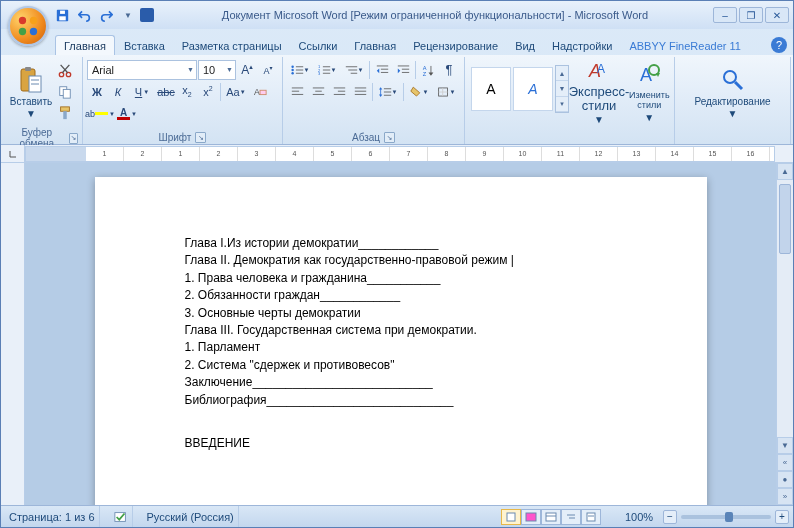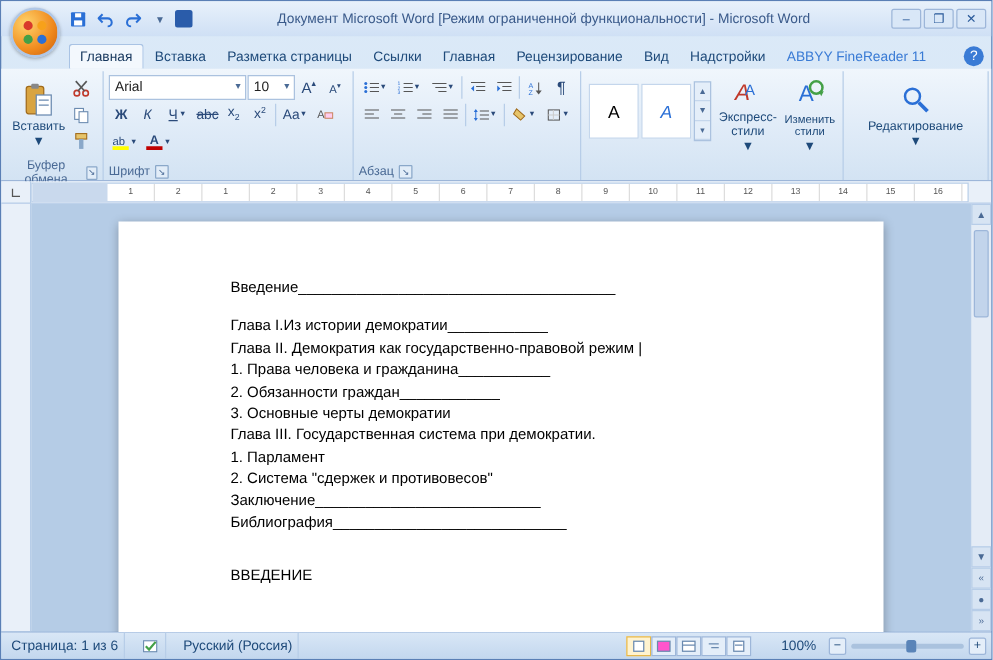--- a/index.html
+++ b/index.html
@@ -22,21 +22,21 @@
   .office-btn svg { width:22px; height:22px; }
   .tab-row { display: flex; align-items: flex-end; height: 24px; margin-left: 50px; gap: 1px; flex:1; }
   .tab { padding: 4px 8px 3px; font-size: 11px; color: #1e4a7a; cursor: pointer; border-radius: 3px 3px 0 0; }
   .tab.active { background: #f3f8fd; border: 1px solid #a9c3e4; border-bottom: none; color: #15365c; font-weight: 500; }
   .help-icon { width: 16px; height: 16px; border-radius: 50%; background: #3a7bd5; color: white; font-size: 11px; display: flex; align-items: center; justify-content: center; margin: 0 6px 2px auto; cursor: pointer; }
 
   
   .ribbon { height: 90px; background: linear-gradient(to bottom, #f0f6fc 0%, #e1ecf8 50%, #d3e3f3 100%); border-bottom: 1px solid #9db6d9; display: flex; padding: 2px 2px 0 4px; }
   .group { border-right: 1px solid #b7cde8; display: flex; flex-direction: column; padding: 2px 4px 0; }
   .group-body { flex: 1; display: flex; align-items: flex-start; gap: 2px; }
-  .group-label { font-size: 10px; color: #4a6a95; text-align: center; padding: 2px 0 1px; display: flex; align-items: center; gap: 4px; }
+  .group-label { font-size: 10px; color: #4a6a95; text-align: center; padding: 2px 0 1px; display: flex; align-items: center; justify-content: center; gap: 4px; }
   .dlauncher { width: 11px; height: 11px; border: 1px solid #8aa8c9; display: inline-flex; align-items: center; justify-content: center; font-size: 7px; color: #4a6a95; cursor: pointer; border-radius: 1px; background:#e2edf8;}
 
   .big-btn { display: flex; flex-direction: column; align-items: center; justify-content: center; width: 44px; height: 66px; border-radius: 3px; cursor: pointer; padding: 2px; }
   .big-btn .icon-lg { width: 28px; height: 28px; margin-bottom: 2px; display:flex; align-items:center; justify-content:center; }
   .big-btn span { font-size: 10px; color: #1e4a7a; text-align: center; line-height: 1.1; }
   .arrow-down { font-size: 7px; color: #1e4a7a; margin-top: 1px;}
 
   .stack { display: flex; flex-direction: column; gap: 1px; }
   .row { display: flex; align-items: center; gap: 1px; height: 21px;}
   .combo { height: 20px; border: 1px solid #abc2df; background: white; display: flex; align-items: center; padding: 0 2px 0 4px; font-size: 11px; color: #222; cursor: pointer; }
@@ -249,21 +249,21 @@
               </div>
           <div class="sm-btn">
                 <svg width="14" height="14" viewBox="0 0 16 16">
                   <text x="1" y="11" font-size="10" fill="#555">A</text>
                   <rect x="8" y="6" width="7" height="5" fill="#fce" stroke="#c86"></rect>
                 </svg>
               </div>
         </div>
         <div class="row">
           <div class="sm-btn dd-split">
-                <span style="display:flex;flex-direction:column;align-items:flex-start">
+                <span style="display:flex;align-items:center">
                   <span style="font-size:9px">ab</span>
                   <span class="color-strip" style="background:#ffff00"></span>
                 </span>
                 <span style="font-size:6px;margin-left:1px">▼</span>
               </div>
           <div class="sm-btn dd-split">
                 <span style="display:flex;flex-direction:column;align-items:center">
                   <b style="font-size:10px">A</b>
                   <span class="color-strip" style="background:#c00000"></span>
                 </span>
@@ -422,21 +422,21 @@
               <div>▾</div>
             </div>
         </div>
         <div class="big-btn" style="width:52px">
           <div class="icon-lg">
               <svg width="24" height="24" viewBox="0 0 24 24">
                 <text x="2" y="18" font-size="18" fill="#c0392b" font-style="italic">A</text>
                 <text x="10" y="14" font-size="12" fill="#2a6fd6">A</text>
               </svg>
             </div>
-          <span style="font-size:10px">Экспресс-стили</span>
+          <span style="font-size:13px">Экспресс-стили</span>
             <span class="arrow-down">▼</span>
         </div>
         <div class="big-btn" style="width:48px">
           <div class="icon-lg">
               <svg width="24" height="24" viewBox="0 0 24 24">
                 <text x="3" y="18" font-size="18" fill="#2a6fd6">A</text>
                 <circle cx="17" cy="7" r="5" fill="none" stroke="#44a047" stroke-width="2"></circle>
                 <polygon points="19,10 23,10 21,14" fill="#44a047"></polygon>
               </svg>
             </div>
@@ -492,21 +492,20 @@
           <div class="ruler-num">15</div>
           <div class="ruler-num">16</div>
         </div>
     </div>
   </div>
 
   <div class="doc-area">
     <div class="vruler"></div>
     <div class="page-scroll">
       <div class="page" id="doc-page">
-          <div class="bodyline">Введение______________________________________</div>
           <div class="gap"></div>
           <div class="bodyline">Глава I.Из истории демократии____________</div>
           <div class="bodyline">Глава II. Демократия как государственно-правовой режим |</div>
           <div class="bodyline">1. Права человека и гражданина___________</div>
           <div class="bodyline">2. Обязанности граждан____________</div>
           <div class="bodyline">3. Основные черты демократии</div>
           <div class="bodyline">Глава III. Государственная система при демократии.</div>
           <div class="bodyline">1. Парламент</div>
           <div class="bodyline">2. Система "сдержек и противовесов"</div>
           <div class="bodyline">Заключение___________________________</div>

